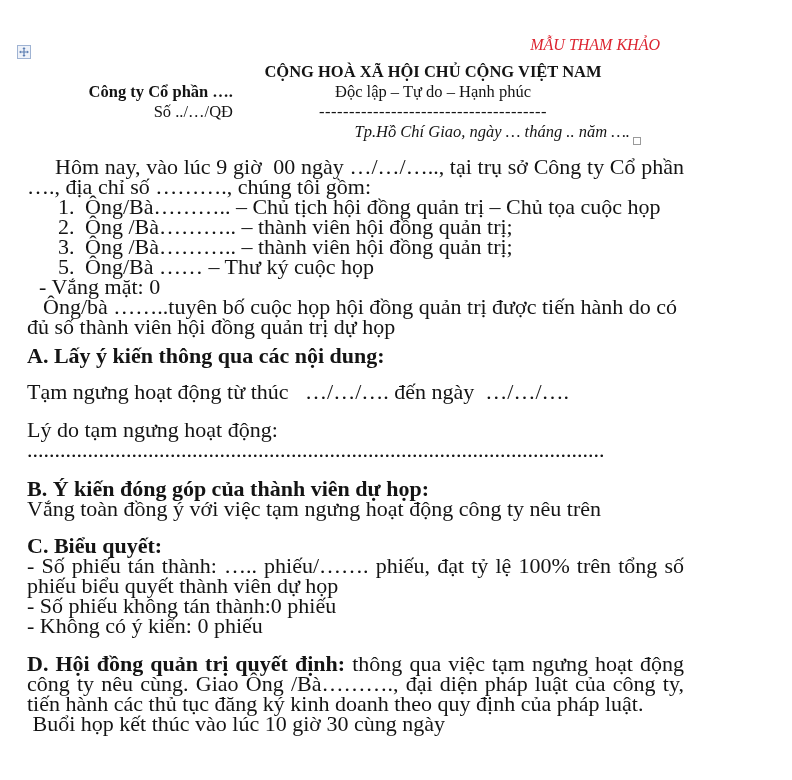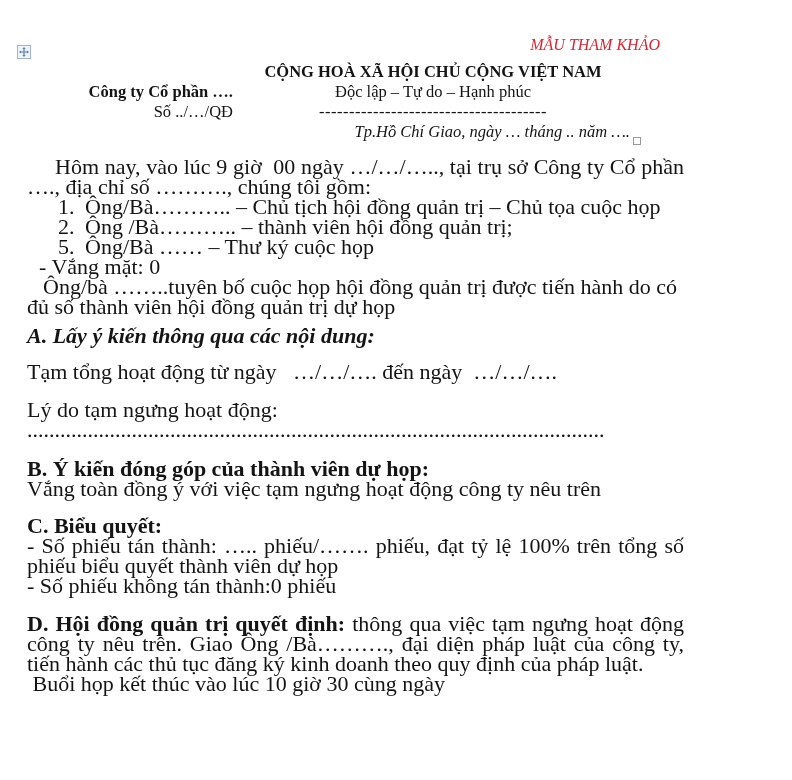--- a/index.html
+++ b/index.html
@@ -49,21 +49,21 @@
 
   
   .content{padding:0 28px 0 27px;font-size:22px;line-height:20px;}
   .content p{margin:0;white-space:pre-wrap;}
   .p-open{margin-top:15px !important;text-align:justify;text-indent:28px;}
   .attendee{padding-left:31px;}
   .attendee .num{display:inline-block;width:27px;white-space:pre;}
   .vang{padding-left:12px;}
   .decl{text-indent:16px;}
   .heading{font-weight:bold;}
-  .mt-a{margin-top:9px !important;font-style:italic;}
+  .mt-a{margin-top:9px !important;}
   .mt-tamngung{margin-top:16px !important;}
   .mt-lydo{margin-top:18px !important;}
   .mt-b{margin-top:19px !important;}
   .mt-c{margin-top:17px !important;}
   .mt-d{margin-top:18px !important;}
   .justify{text-align:justify;}
   .lydo{overflow:hidden;}
 </style>
 </head>
 <body>
@@ -94,33 +94,35 @@
 
   <div class="resize-square"></div>
 
 
   <div class="content">
 
     <p class="p-open">Hôm nay, vào lúc 9 giờ  00 ngày …/…/….., tại trụ sở Công ty Cổ phần …., địa chỉ số ………., chúng tôi gồm:</p>
 
     <p class="attendee"><span class="num">1.</span><span>Ông/Bà……….. – Chủ tịch hội đồng quản trị – Chủ tọa cuộc họp</span></p>
     <p class="attendee"><span class="num">2.</span><span>Ông /Bà……….. – thành viên hội đồng quản trị;</span></p>
+    <p class="attendee"><span class="num">3.</span><span>Ông /Bà……….. – thành viên hội đồng quản trị;</span></p>
     <p class="attendee"><span class="num">5.</span><span>Ông/Bà …… – Thư ký cuộc họp</span></p>
 
     <p class="vang">- Vắng mặt: 0</p>
     <p class="decl">Ông/bà ……..tuyên bố cuộc họp hội đồng quản trị được tiến hành do có đủ số thành viên hội đồng quản trị dự họp</p>
 
     <p class="heading mt-a">A. Lấy ý kiến thông qua các nội dung:</p>
-    <p class="mt-tamngung">Tạm tổng hoạt động từ ngày   …/…/…. đến ngày  …/…/….</p>
+    <p class="mt-tamngung">Tạm ngưng hoạt động từ thúc   …/…/…. đến ngày  …/…/….</p>
     <p class="mt-lydo lydo">Lý do tạm ngưng hoạt động: .........................................................................................................</p>
 
     <p class="heading mt-b">B. Ý kiến đóng góp của thành viên dự họp:</p>
     <p>Vắng toàn đồng ý với việc tạm ngưng hoạt động công ty nêu trên</p>
 
     <p class="heading mt-c">C. Biểu quyết:</p>
     <p class="justify">- Số phiếu tán thành: ….. phiếu/……. phiếu, đạt tỷ lệ 100% trên tổng số phiếu biểu quyết thành viên dự họp</p>
     <p>- Số phiếu không tán thành:0 phiếu</p>
+    <p>- Không có ý kiến: 0 phiếu</p>
 
-    <p class="justify mt-d"><span class="heading">D. Hội đồng quản trị quyết định:</span><span> thông qua việc tạm ngưng hoạt động công ty nêu trên. Giao Ông /Bà………., đại diện pháp luật của công ty, tiến hành các thủ tục đăng ký kinh doanh theo quy định của pháp luật.</span></p>
+    <p class="justify mt-d"><span class="heading">D. Hội đồng quản trị quyết định:</span><span> thông qua việc tạm ngưng hoạt động công ty nêu cùng. Giao Ông /Bà………., đại diện pháp luật của công ty, tiến hành các thủ tục đăng ký kinh doanh theo quy định của pháp luật.</span></p>
     <p> Buổi họp kết thúc vào lúc 10 giờ 30 cùng ngày</p>
 
   </div>
 </div>
 
 </body></html>

